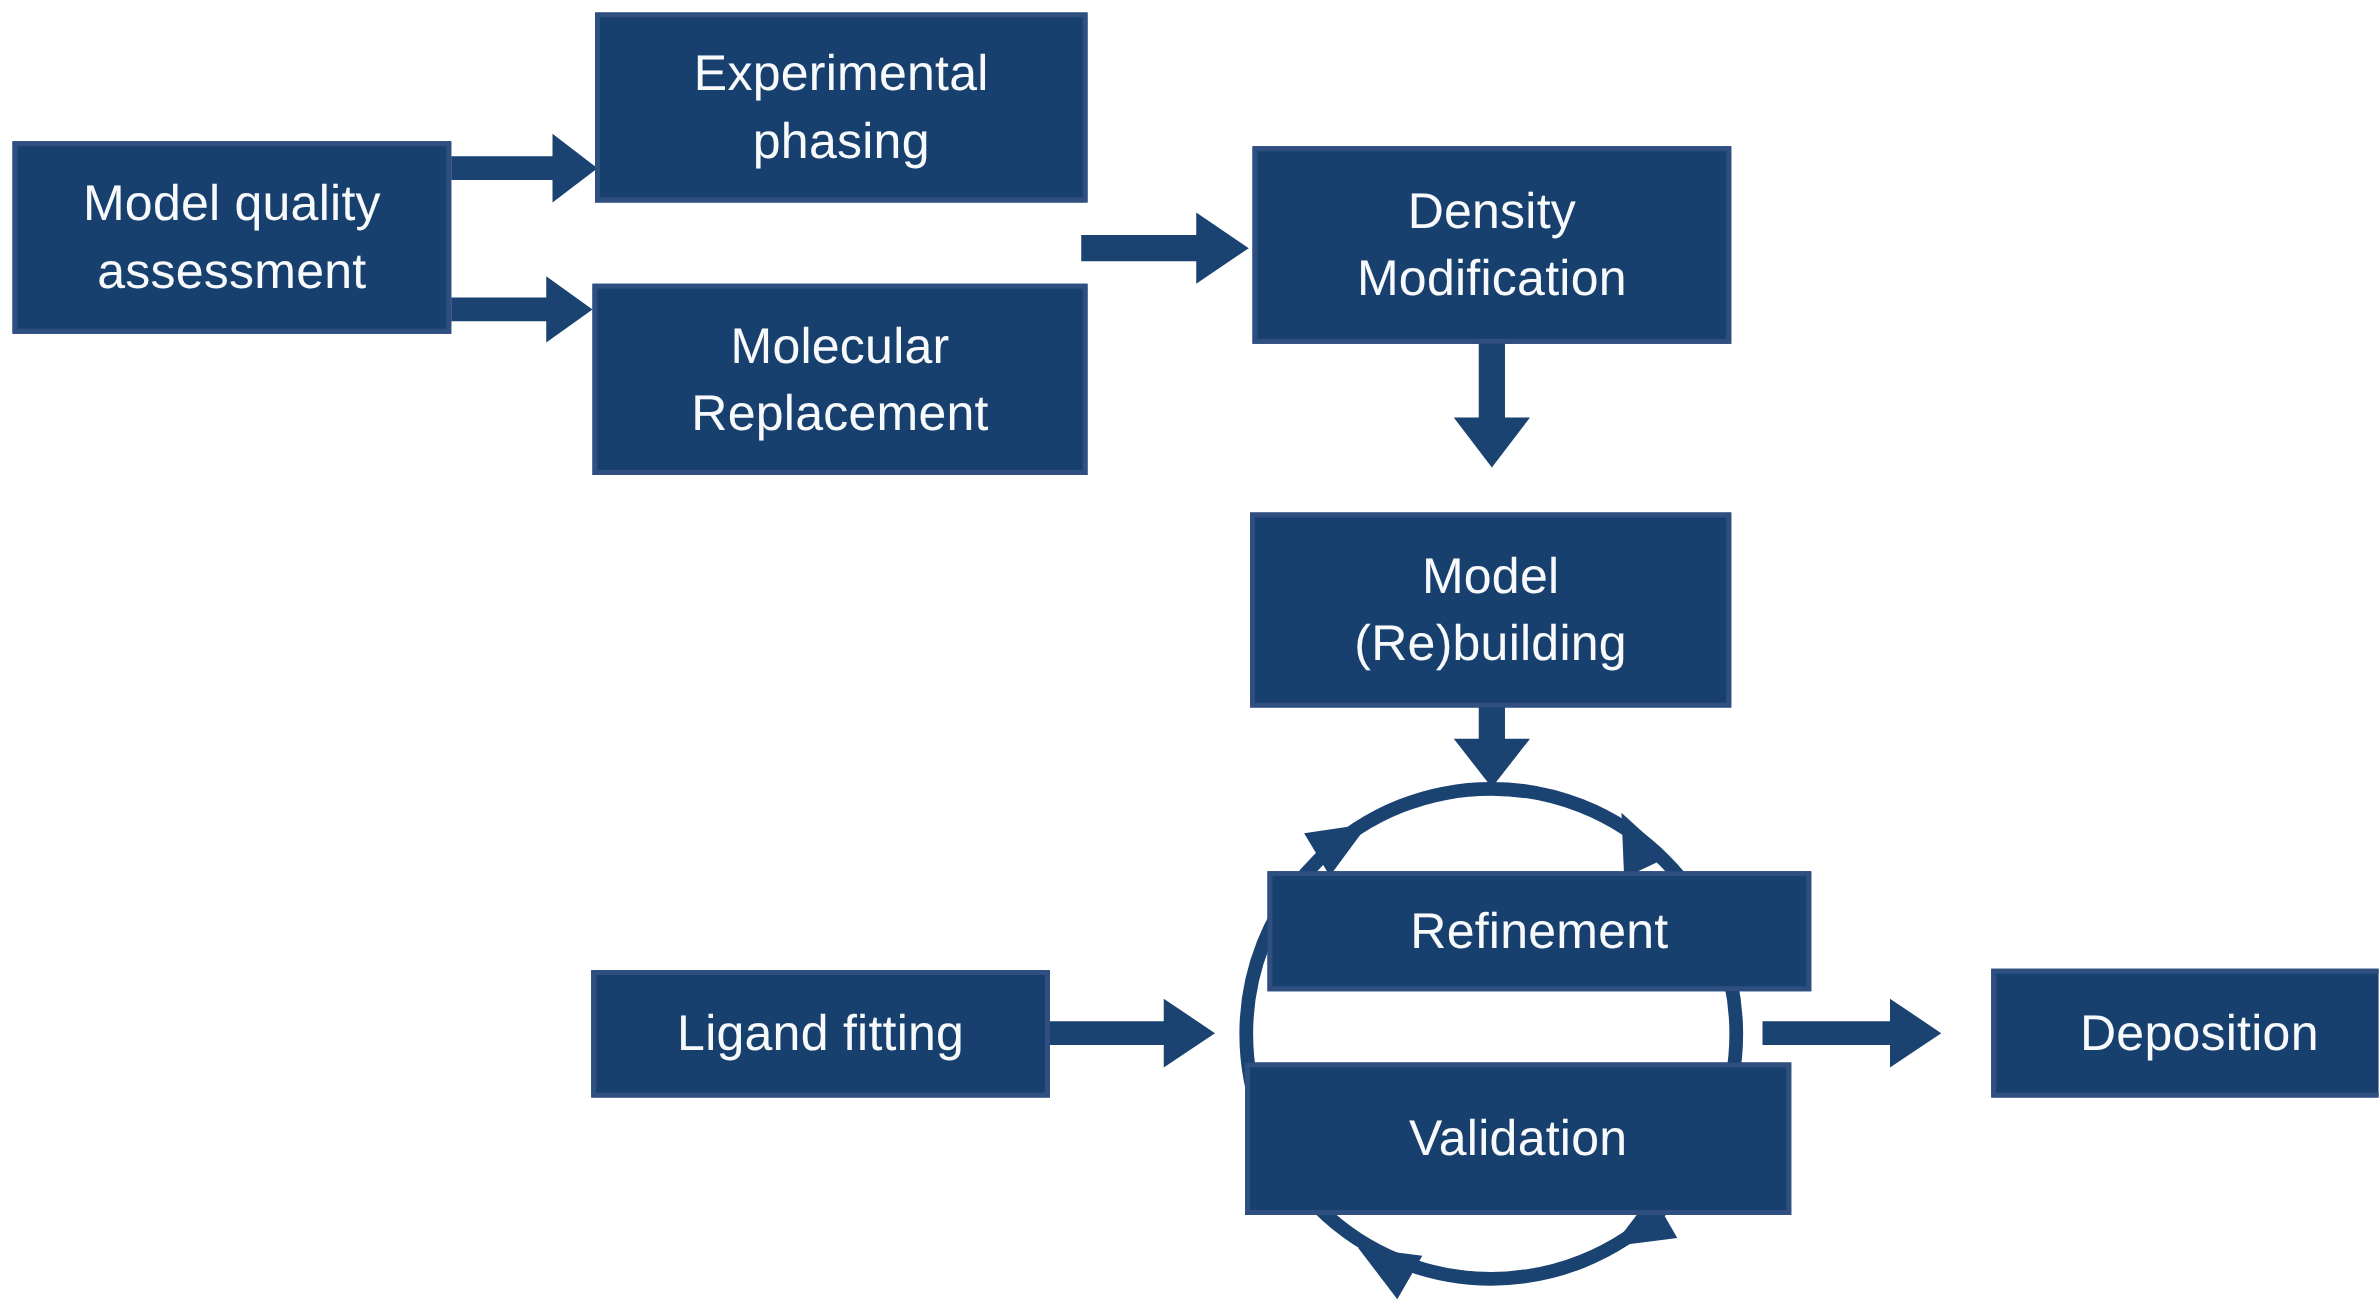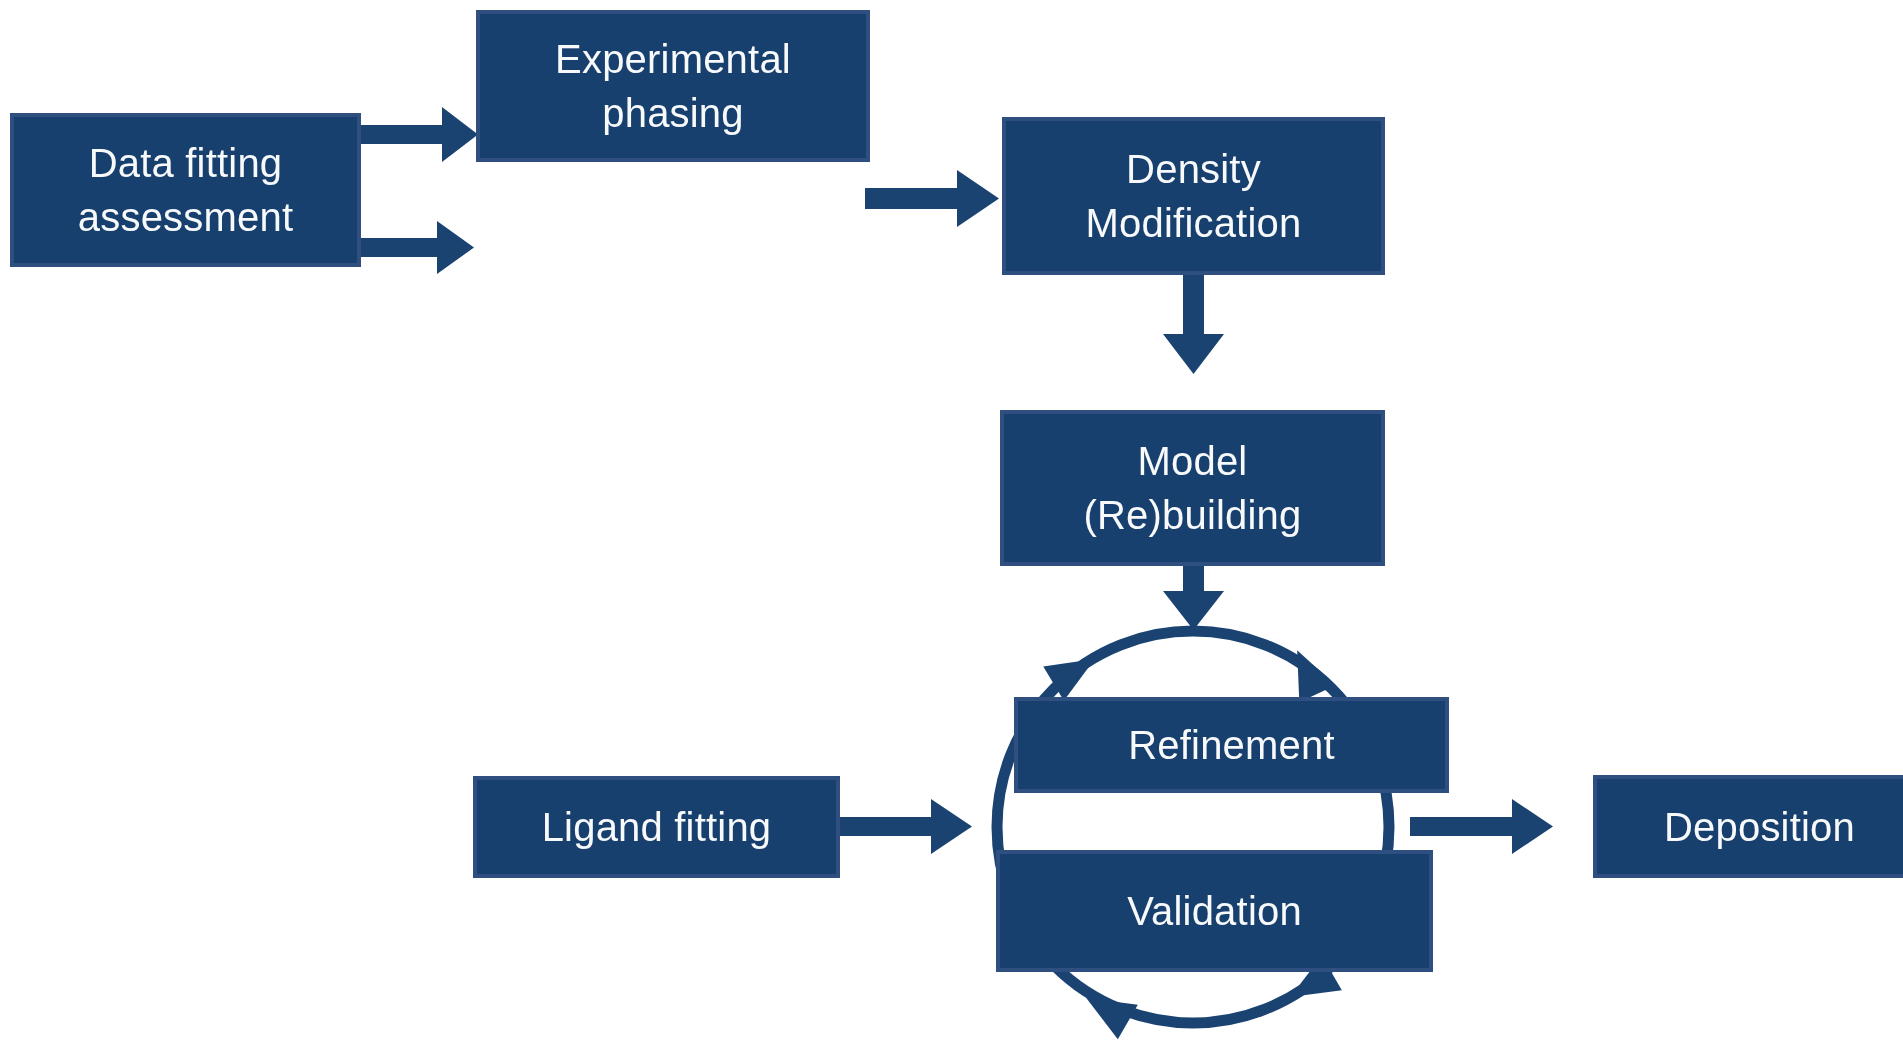--- a/index.html
+++ b/index.html
@@ -66,26 +66,28 @@
 
     <path class="flow" d="M361,125 L442,125 L442,107 L478,134.5 L442,162 L442,144 L361,144 Z"></path>
     <path class="flow" d="M361,238 L437,238 L437,221 L474,247.5 L437,274 L437,257 L361,257 Z"></path>
     <path class="flow" d="M865,188 L957,188 L957,170 L999,198.5 L957,227 L957,209 L865,209 Z"></path>
     <path class="flow" d="M1183,272 L1204,272 L1204,334 L1224,334 L1193.5,374 L1163,334 L1183,334 Z"></path>
     <path class="flow" d="M1183,538 L1204,538 L1204,591 L1224,591 L1193.5,630 L1163,591 L1183,591 Z"></path>
     <path class="flow" d="M840,817 L931,817 L931,799 L972,826.5 L931,854 L931,836 L840,836 Z"></path>
     <path class="flow" d="M1410,817 L1512,817 L1512,799 L1553,826.5 L1512,854 L1512,836 L1410,836 Z"></path>
   </svg>
 
-  <div class="node" style="left:10px;  top:113px; width:351px; height:154px;">Data fitting
+  <div class="node" style="left:10px;  top:113px; width:351px; height:154px;">Model quality
 assessment</div>
 
   <div class="node" style="left:476px; top:10px;  width:394px; height:152px;">Experimental
 phasing</div>
 
+  <div class="node" style="left:474px; top:227px; width:396px; height:153px;">Molecular
+Replacement</div>
 
   <div class="node" style="left:1002px;top:117px; width:383px; height:158px;">Density
 Modification</div>
 
   <div class="node" style="left:1000px;top:382px; width:385px; height:156px;margin-top:28px;">Model
 (Re)building</div>
 
   <div class="node" style="left:975px; top:697px; width:435px; height:96px;margin-left:39px;">Refinement</div>
 
   <div class="node" style="left:996px; top:850px; width:437px; height:122px;">Validation</div>

